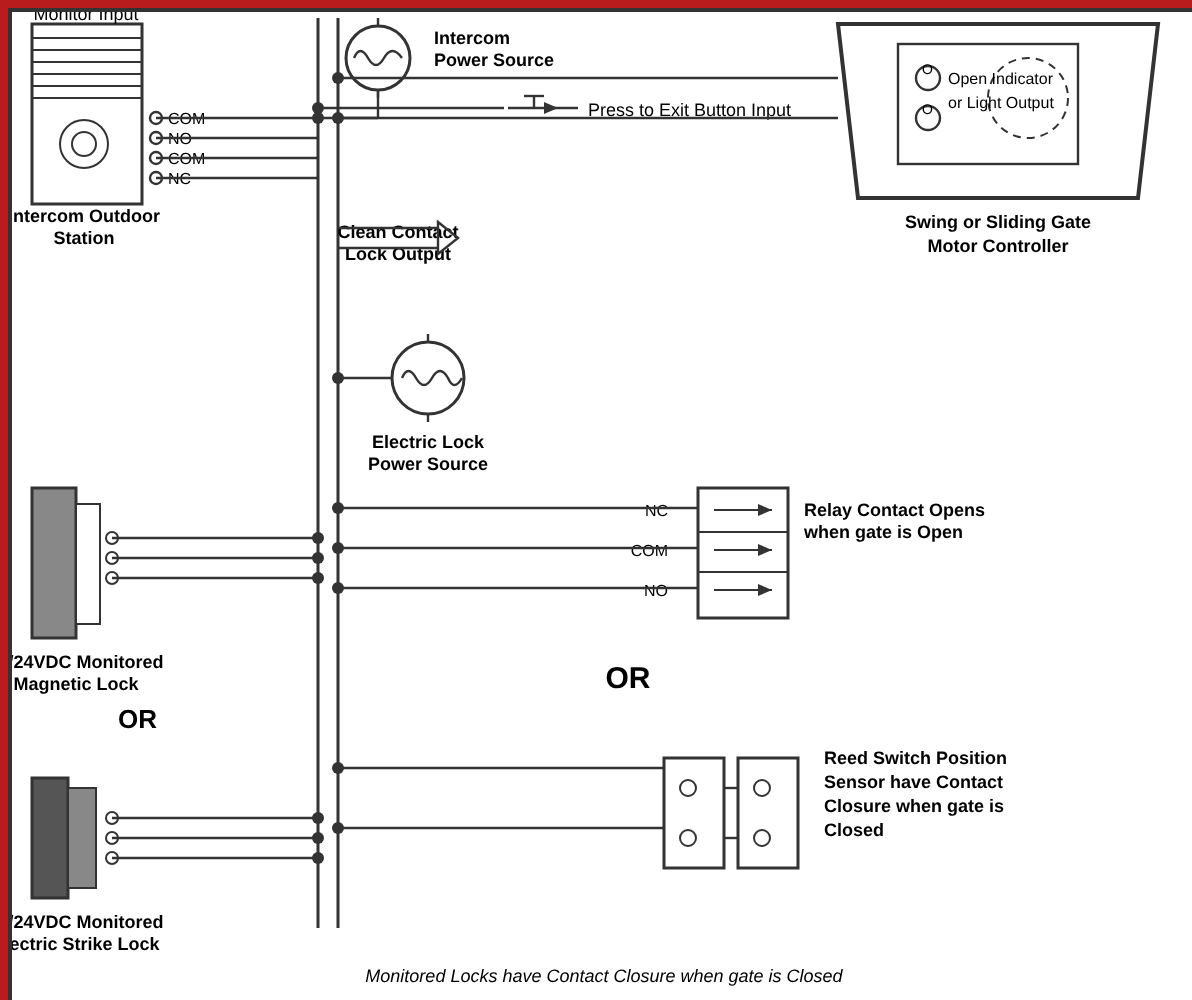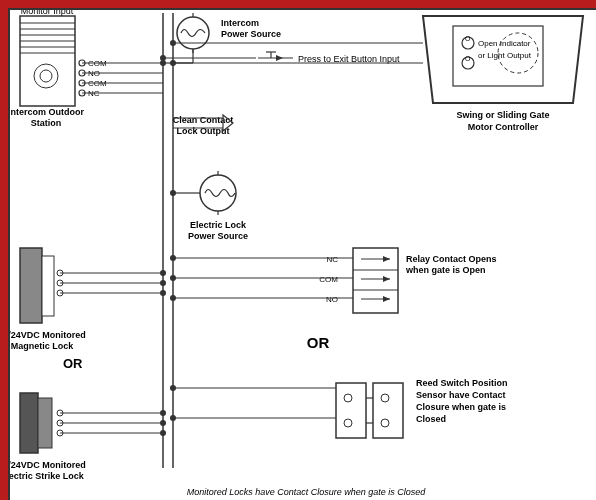--- a/index.html
+++ b/index.html
@@ -9,21 +9,21 @@
       background: #fff;
       font-family: Arial, sans-serif;
       font-size: 11px;
       overflow: hidden;
       position: relative;
     }
     .diagram-container {
       width: 596px;
       height: 500px;
       position: relative;
-      border: 8px solid #b91c1c;
+      border: 4px solid #b91c1c;
     }
     svg {
       position: absolute;
       top: 0; left: 0;
       width: 596px;
       height: 500px;
     }
   </style>
 </head>
 <body>

